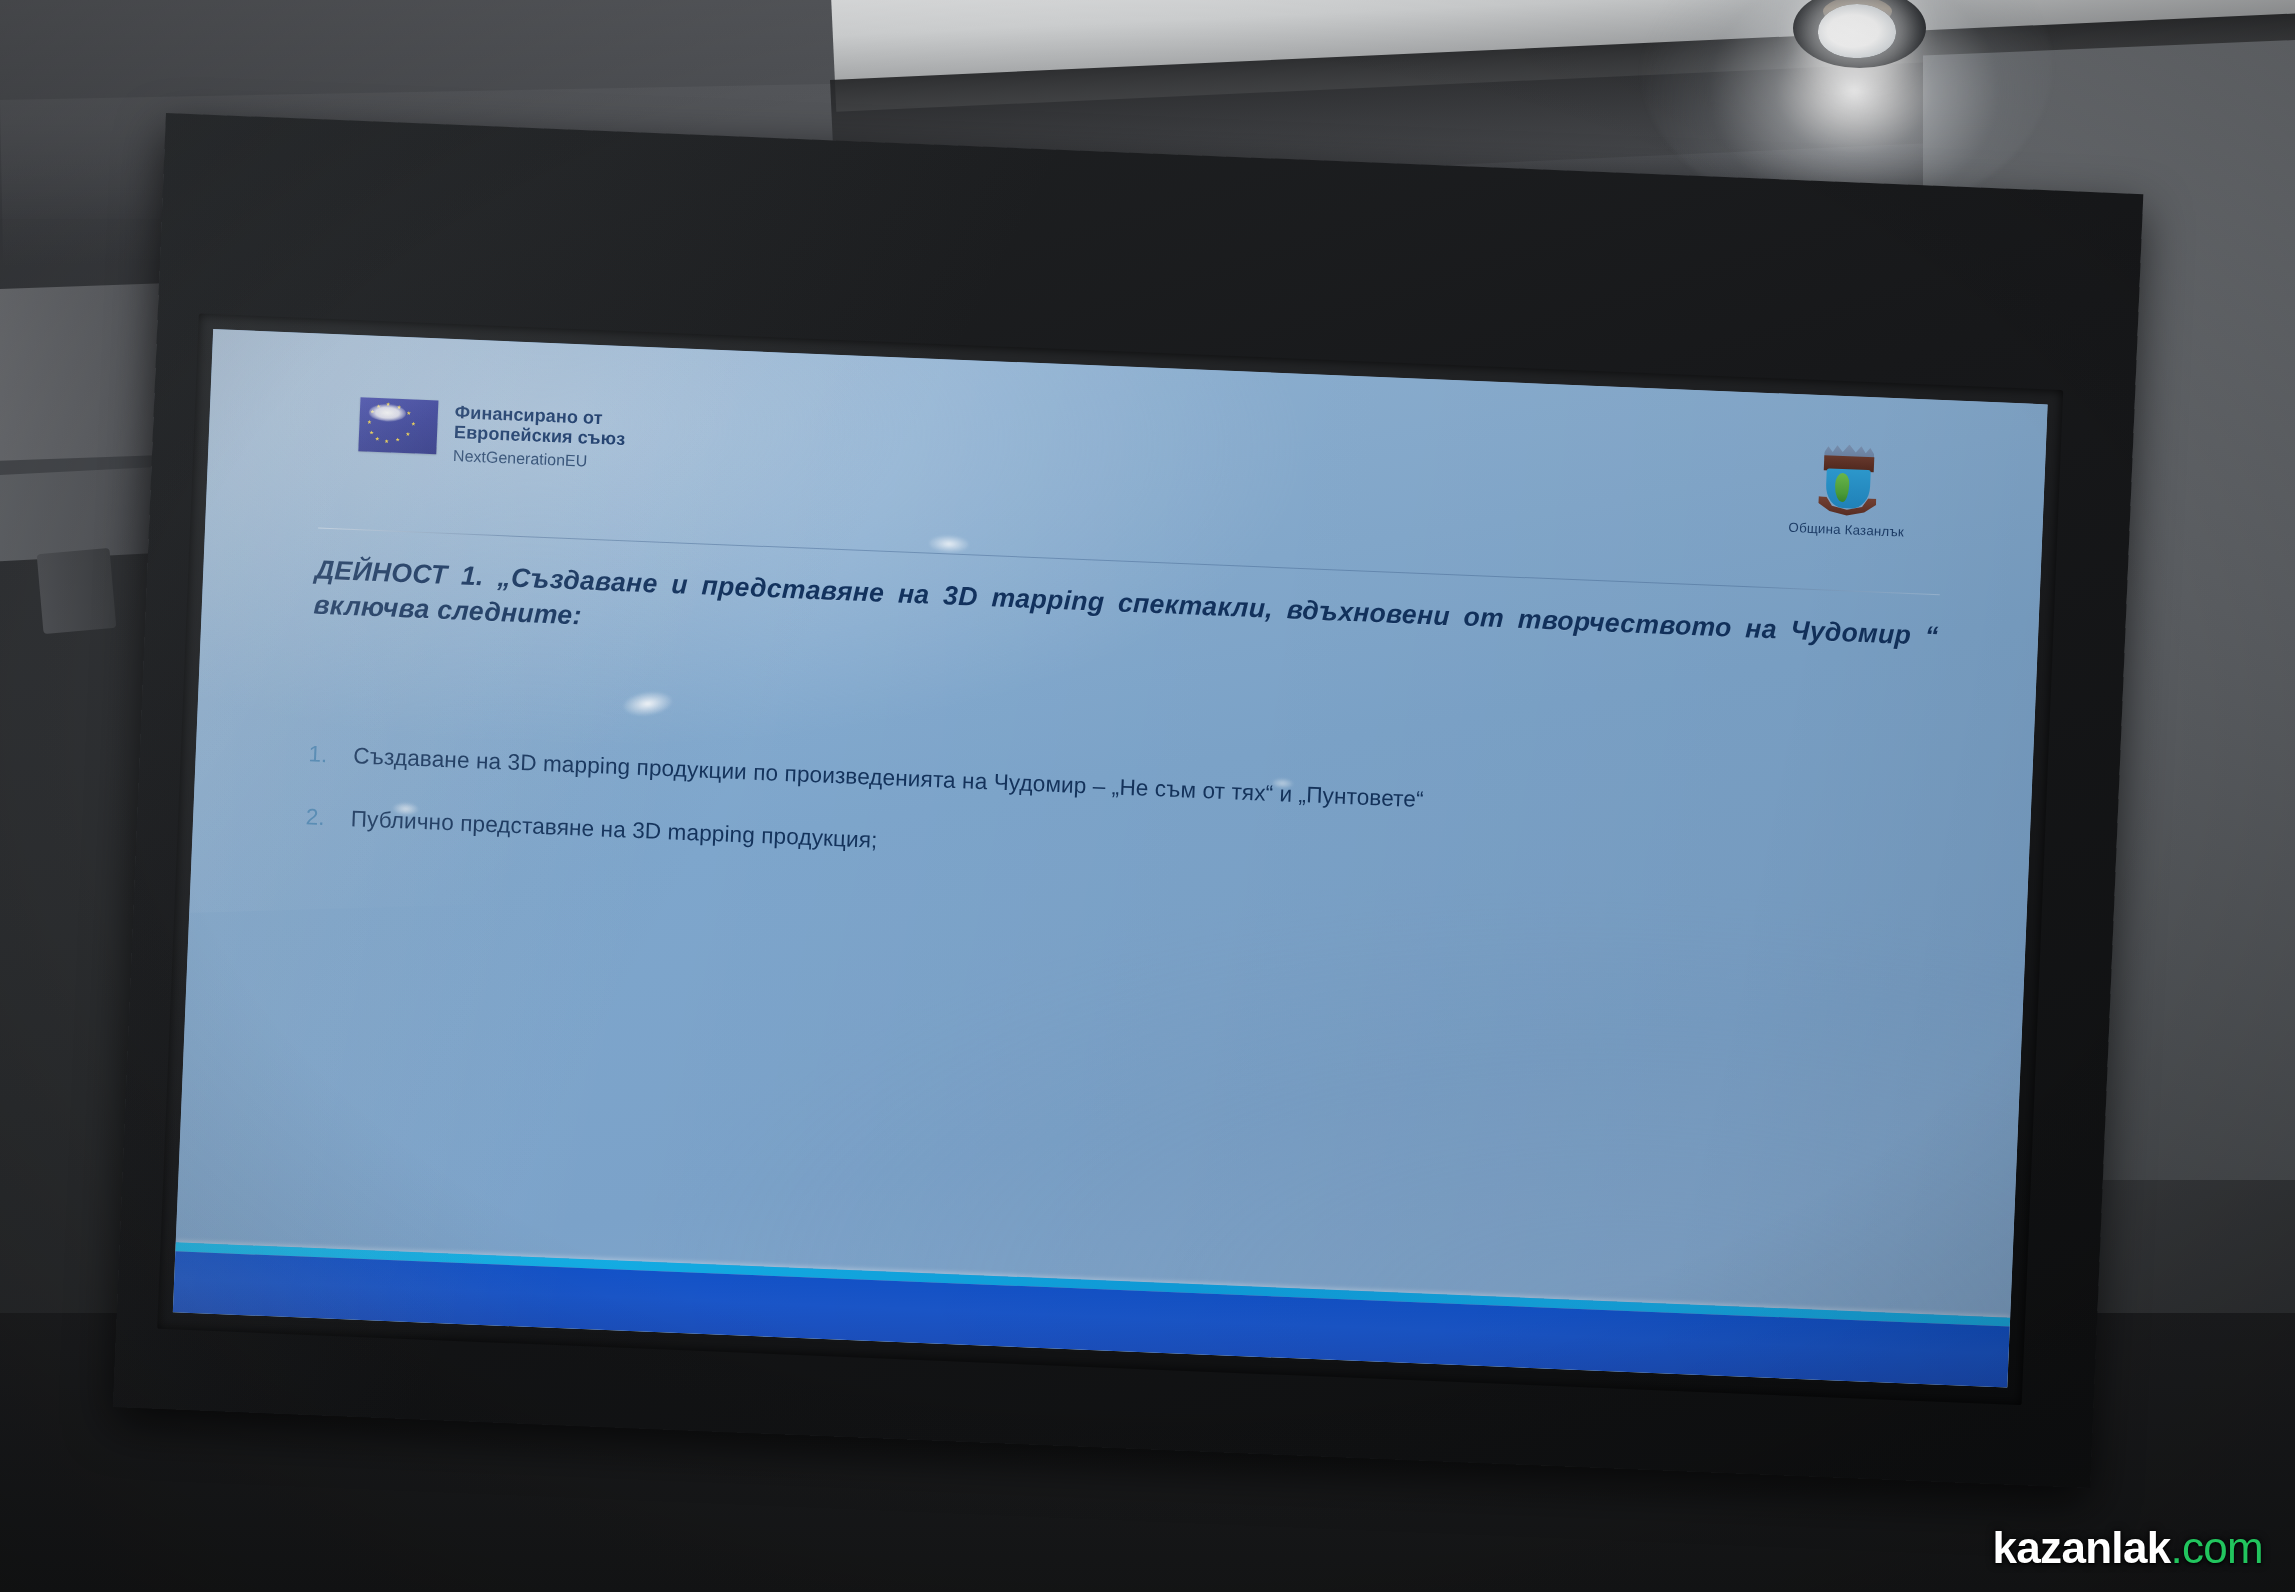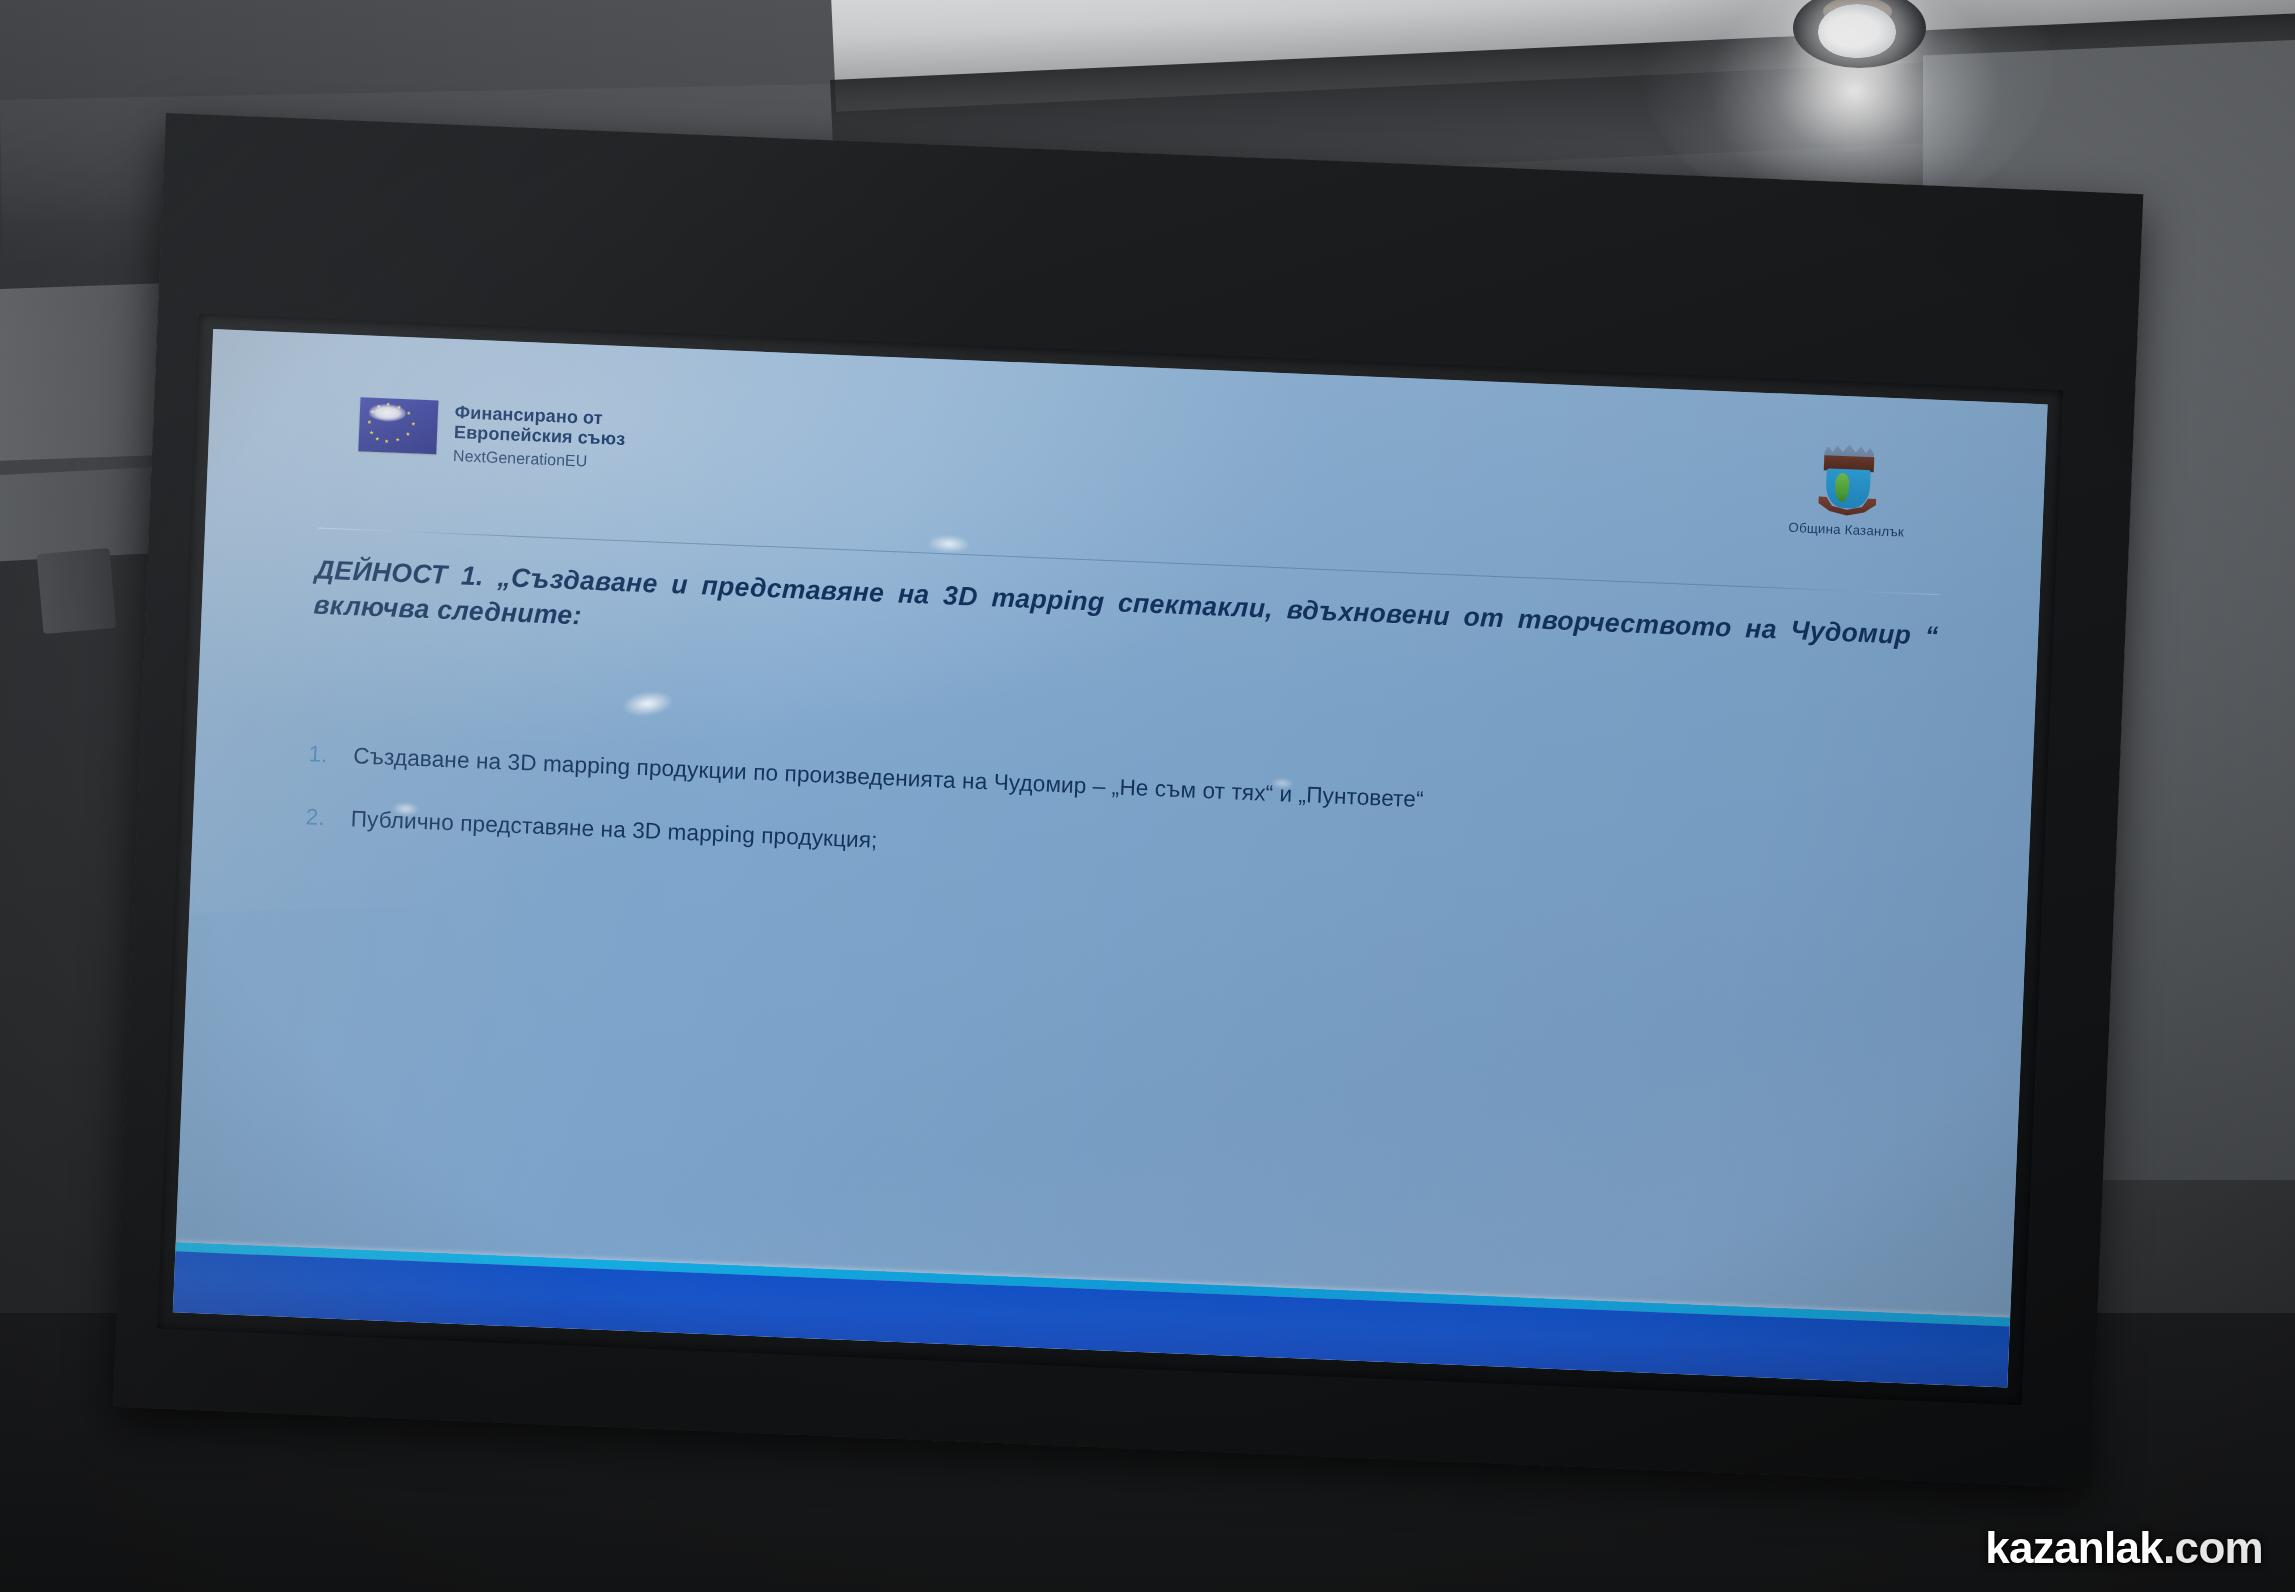--- a/index.html
+++ b/index.html
@@ -266,21 +266,21 @@
   }
 
   
   #watermark{
     position:absolute;right:32px;bottom:18.6px;
     font-size:44px;font-weight:bold;letter-spacing:-0.7px;
     text-shadow:0 0 8px rgba(0,0,0,.9), 0 1.3px 2.7px rgba(0,0,0,.95);
     white-space:nowrap;
   }
   #watermark .w1{color:#ffffff;}
-  #watermark .w2{color:#e5e5e5;font-weight:bold;}
+  #watermark .w2{color:#22c55e;font-weight:normal;}
 
   .vignette{
     position:absolute;inset:0;pointer-events:none;
     background:radial-gradient(ellipse 95% 90% at 50% 45%, rgba(0,0,0,0) 45%, rgba(0,0,0,.38) 100%);
   }
 </style>
 </head>
 <body>
 
 <div id="room">

